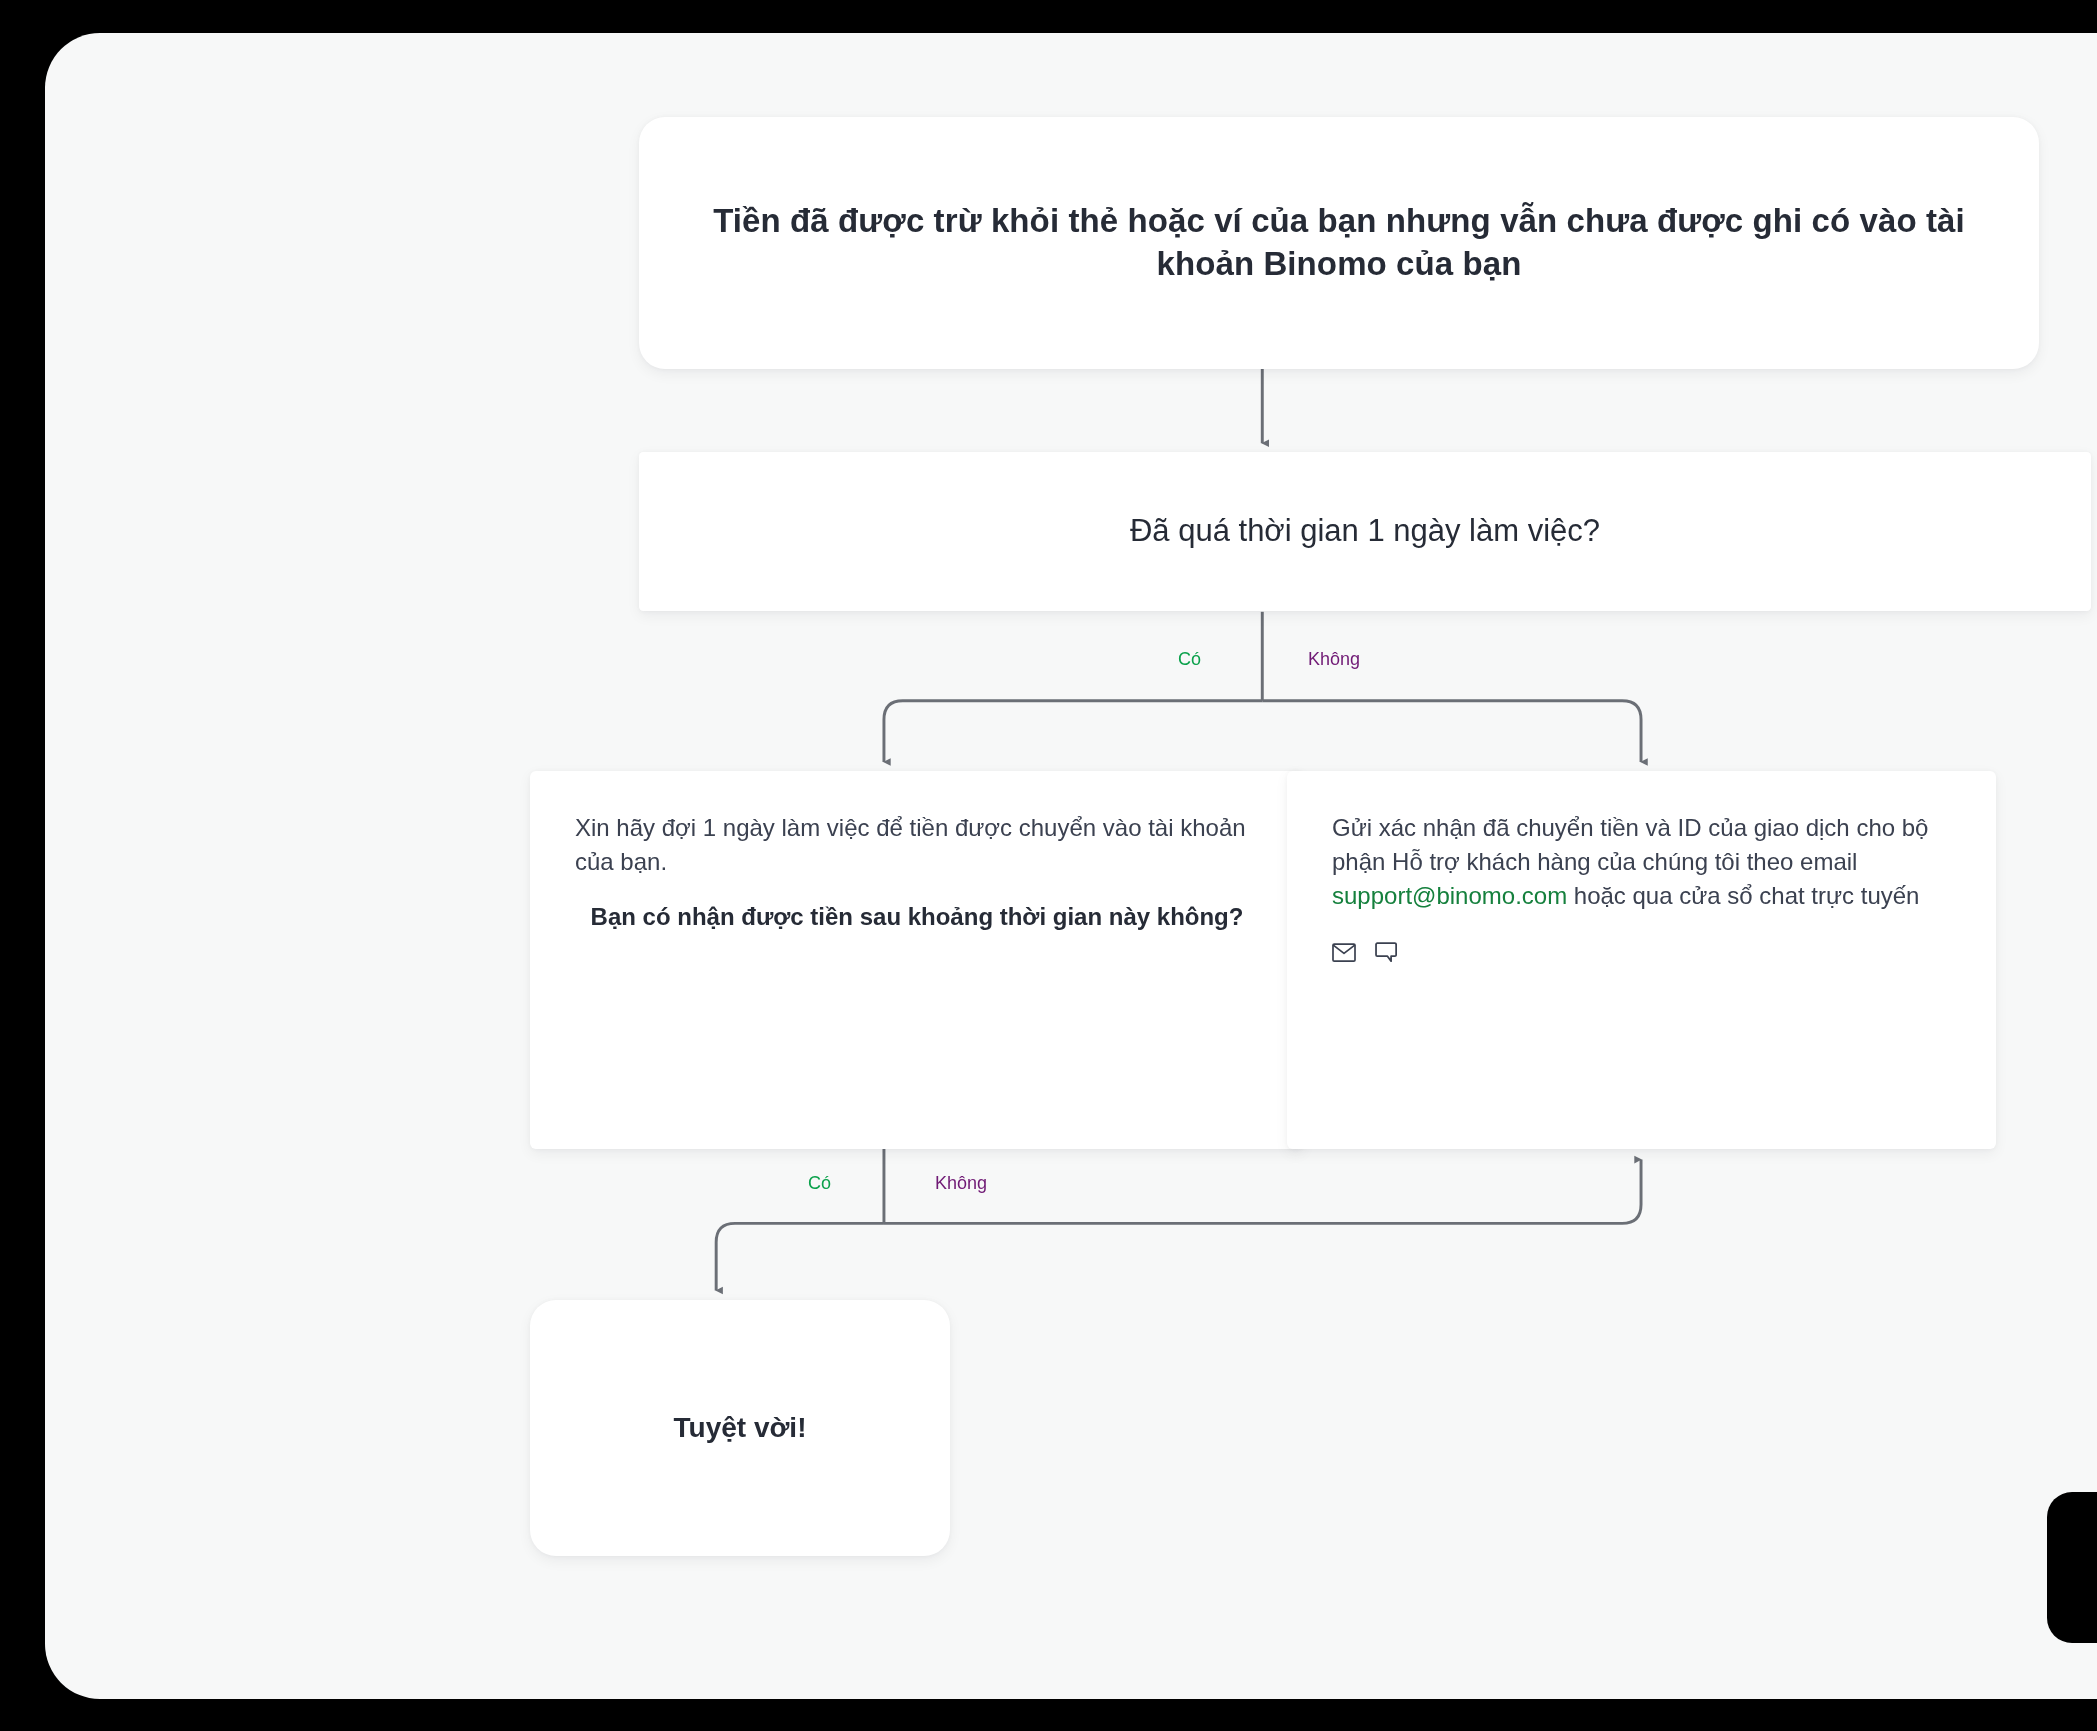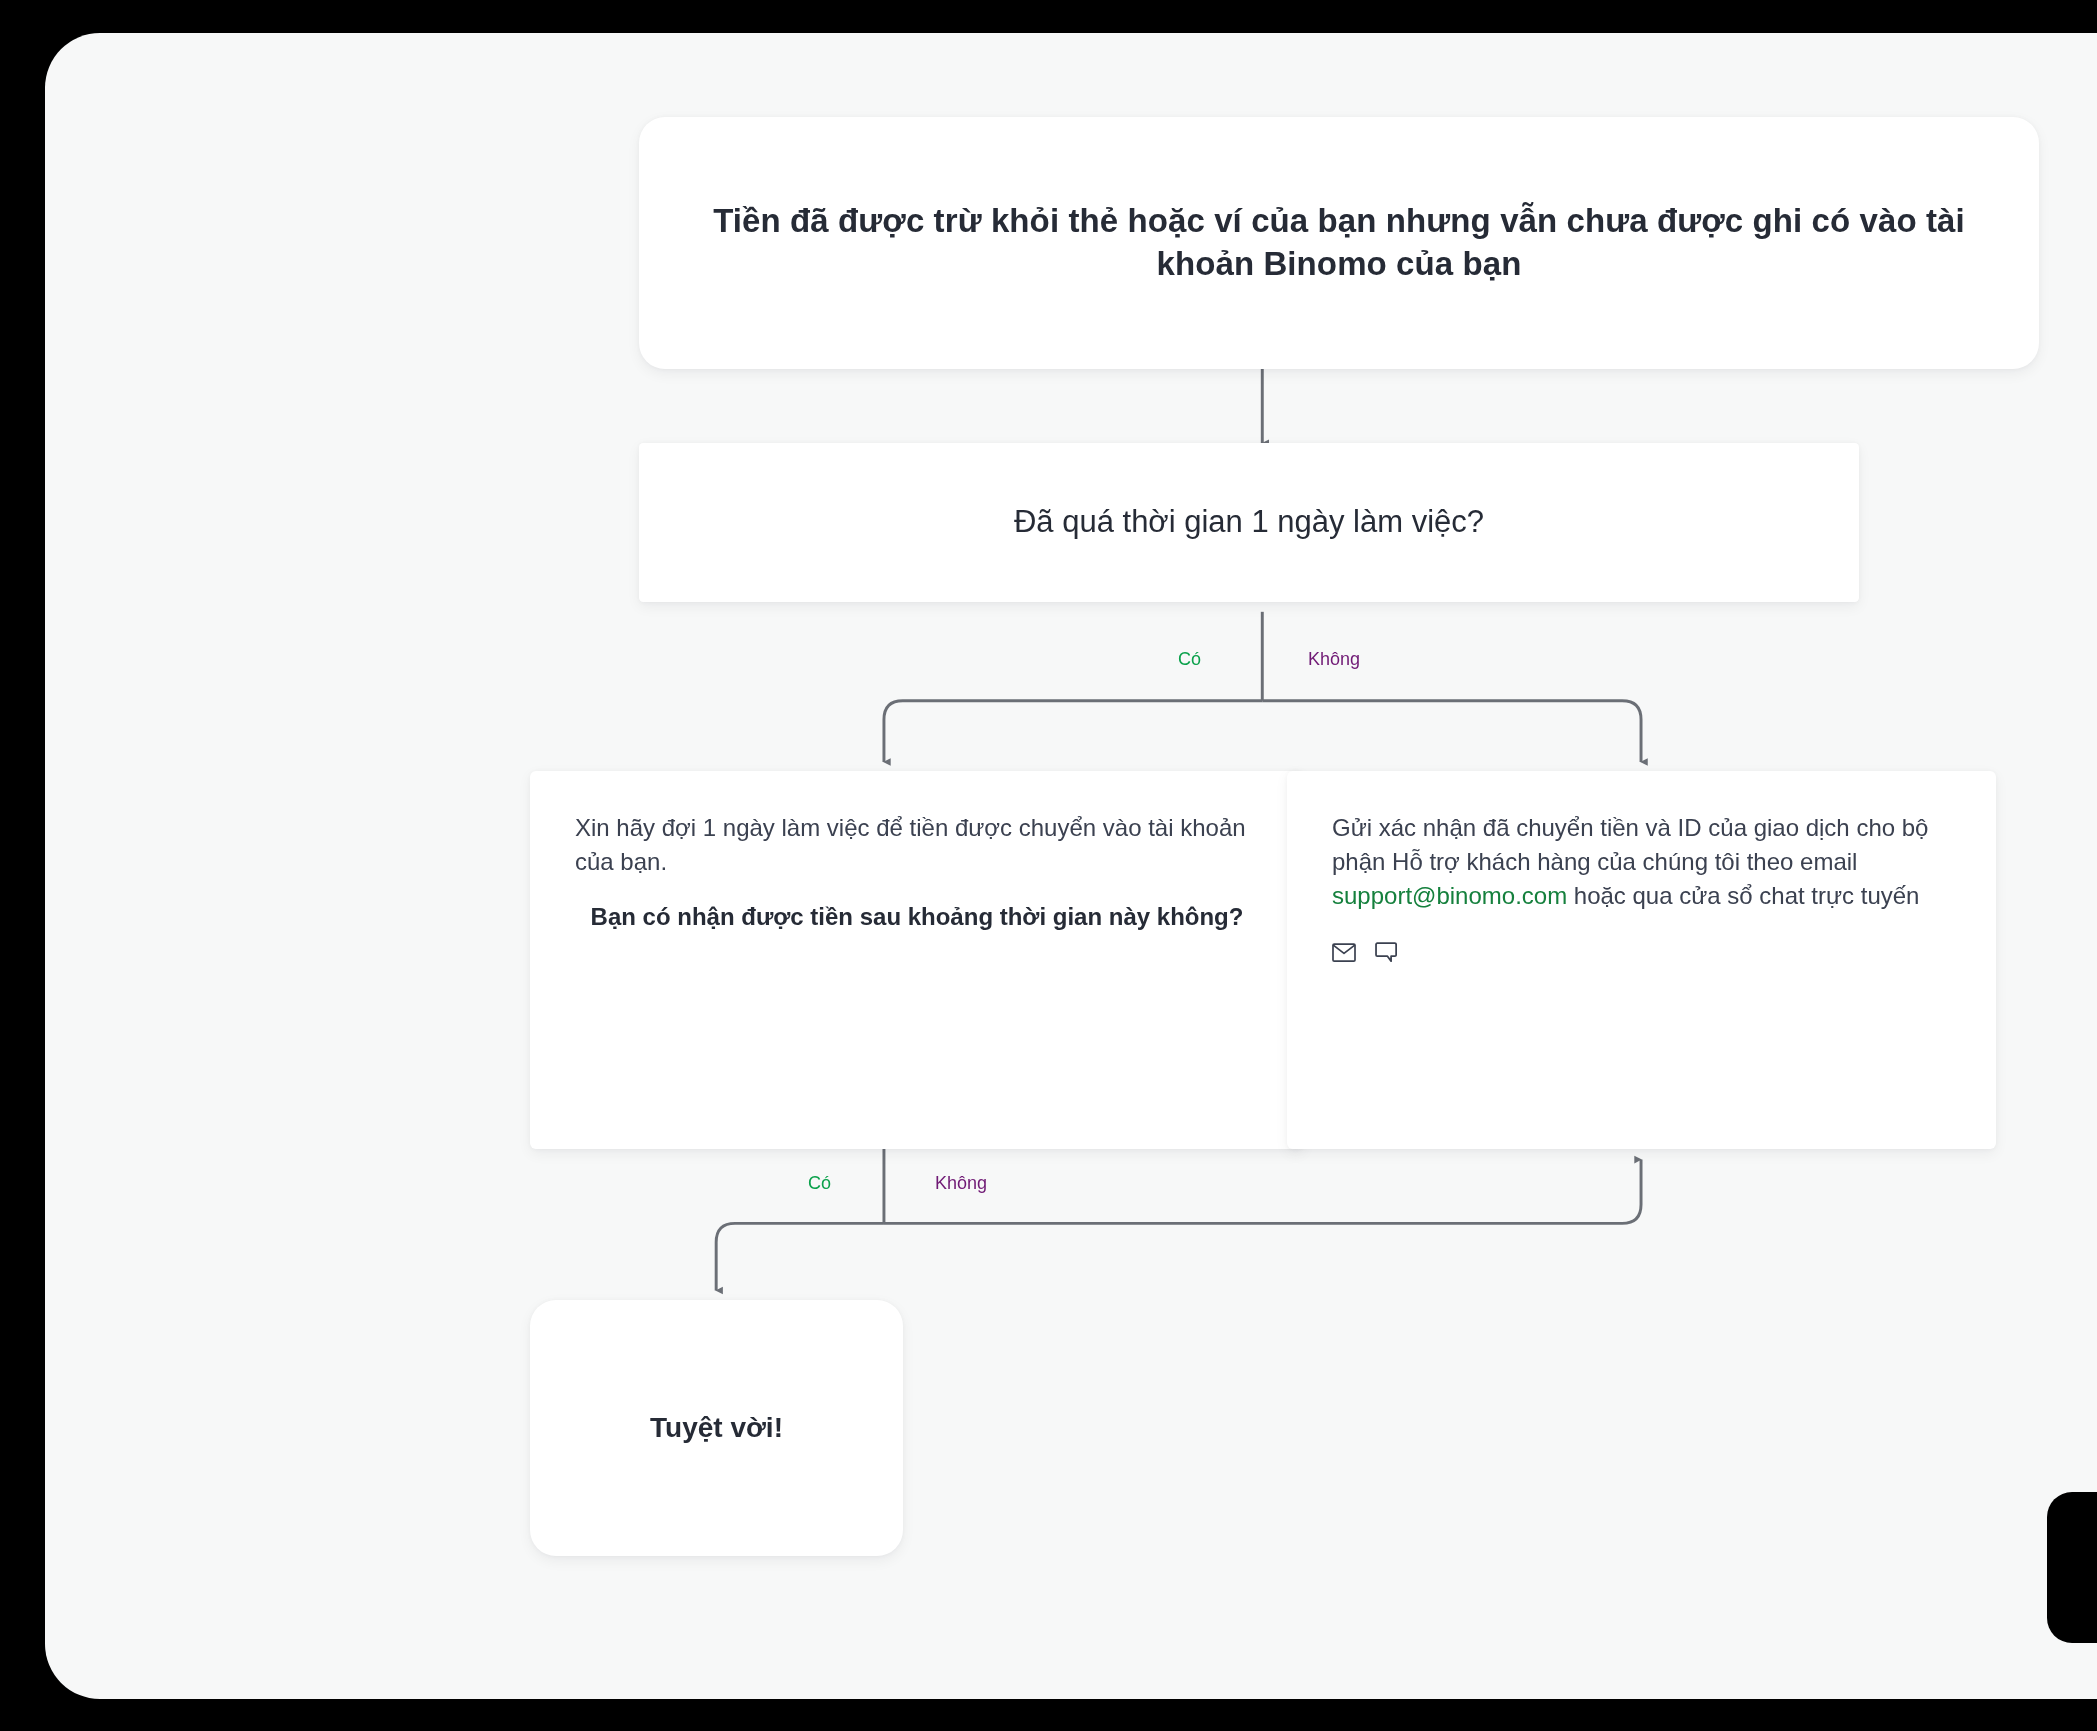--- a/index.html
+++ b/index.html
@@ -86,22 +86,22 @@
   #card-start .headline {
     font-size: 33px;
     font-weight: 700;
     line-height: 1.30;
     color: #262b36;
     letter-spacing: 0.1px;
   }
 
   
   #card-decision {
-    left: 594px;  top: 410px;
-    width: 1220px; height: 159px;
+    left: 594px;  top: 419px;
+    width: 1452px; height: 159px;
   }
   #card-decision .question {
     font-size: 31px;
     font-weight: 400;
     line-height: 1.3;
     color: #262b36;
   }
 
   
   #card-wait {
@@ -137,21 +137,21 @@
     display: flex;
     gap: 18.5px;
     margin-top: 29px;
     align-items: center;
   }
   .icon-row svg { display: block; }
 
   
   #card-end {
     left: 485px; top: 1267px;
-    width: 373px; height: 256px;
+    width: 420px; height: 256px;
   }
   #card-end .end-text {
     font-size: 28px;
     font-weight: 700;
     color: #262b36;
   }
 
   
   .edge-label {
     position: absolute;

